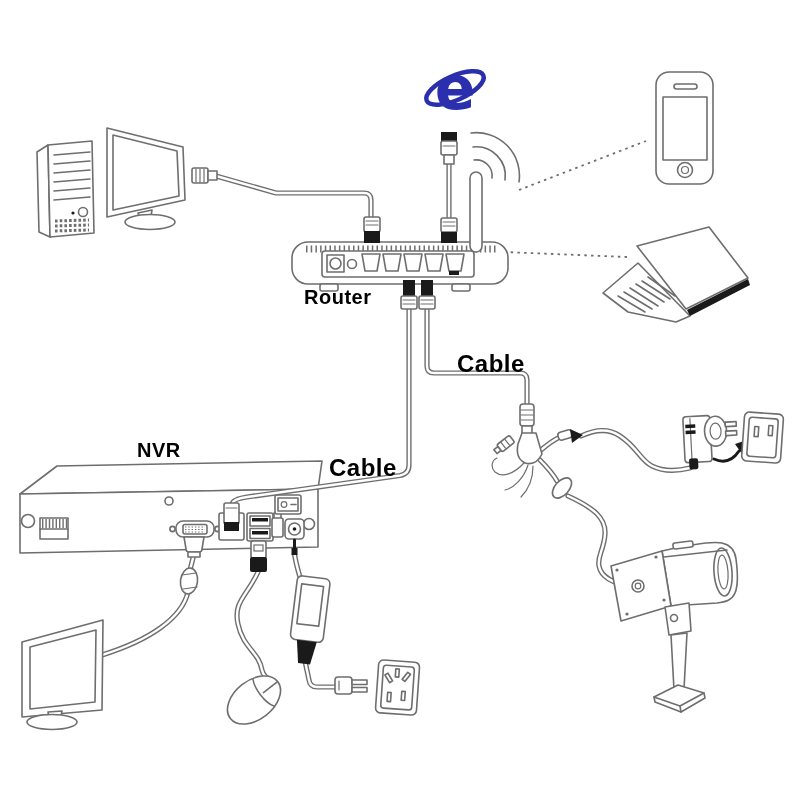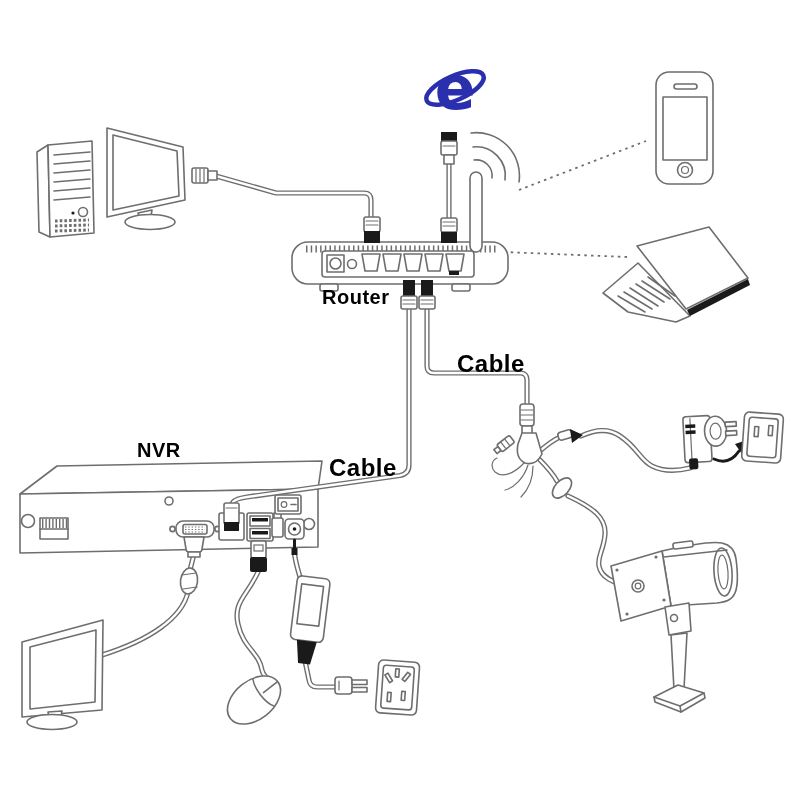--- a/index.html
+++ b/index.html
@@ -380,17 +380,17 @@
     <path class="fw" d="M665 607 L689 603 L691 631 L669 635 Z"></path>
     <circle class="fw" cx="674" cy="618" r="3.5"></circle>
     <path class="fw" d="M671 635 L687 633 L684 689 L674 690 Z"></path>
     <path class="fw" d="M654 697 L678 685 L704 693 L680 706 Z"></path>
     <path class="ln" d="M654 697 L655 702 L681 712 L705 698 L704 693"></path>
     <path class="ln" d="M680 706 L681 712"></path>
   </g>
 
 </svg>
 
-<div class="label lbl-lg" style="left:322px;top:286px;">Router</div>
+<div class="label lbl-lg" style="left:304px;top:286px;">Router</div>
 <div class="label lbl-lg" style="left:137px;top:439px;text-align:right;">NVR</div>
 <div class="label lbl-md" style="left:329px;top:454px;">Cable</div>
 <div class="label lbl-md" style="left:457px;top:350px;">Cable</div>
 </div>
 
 </body></html>

